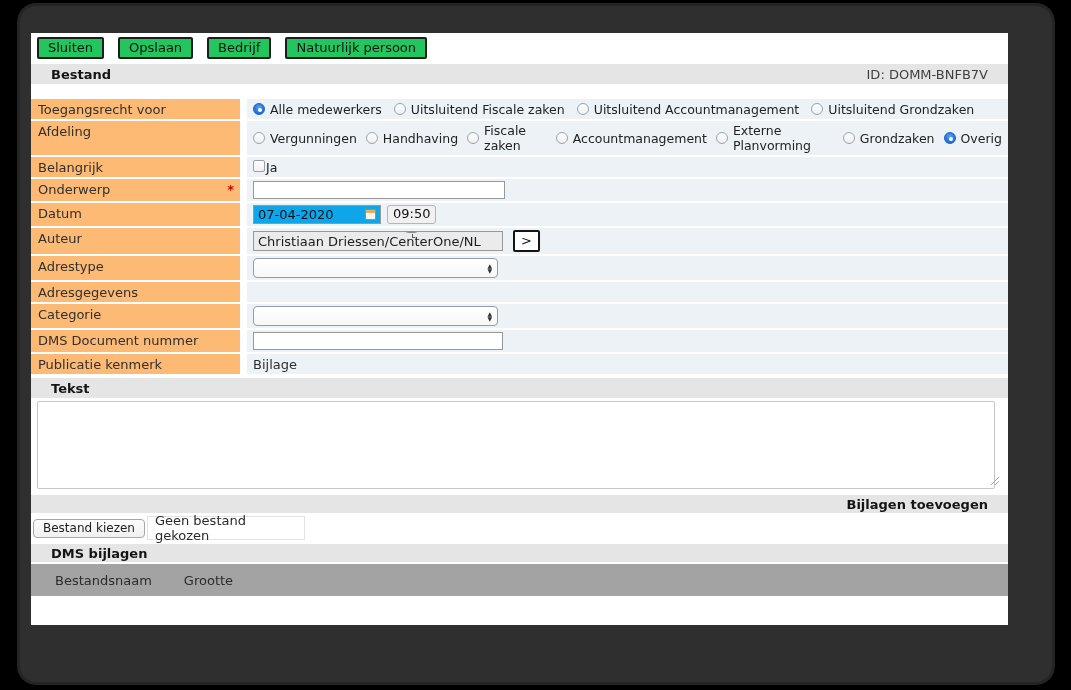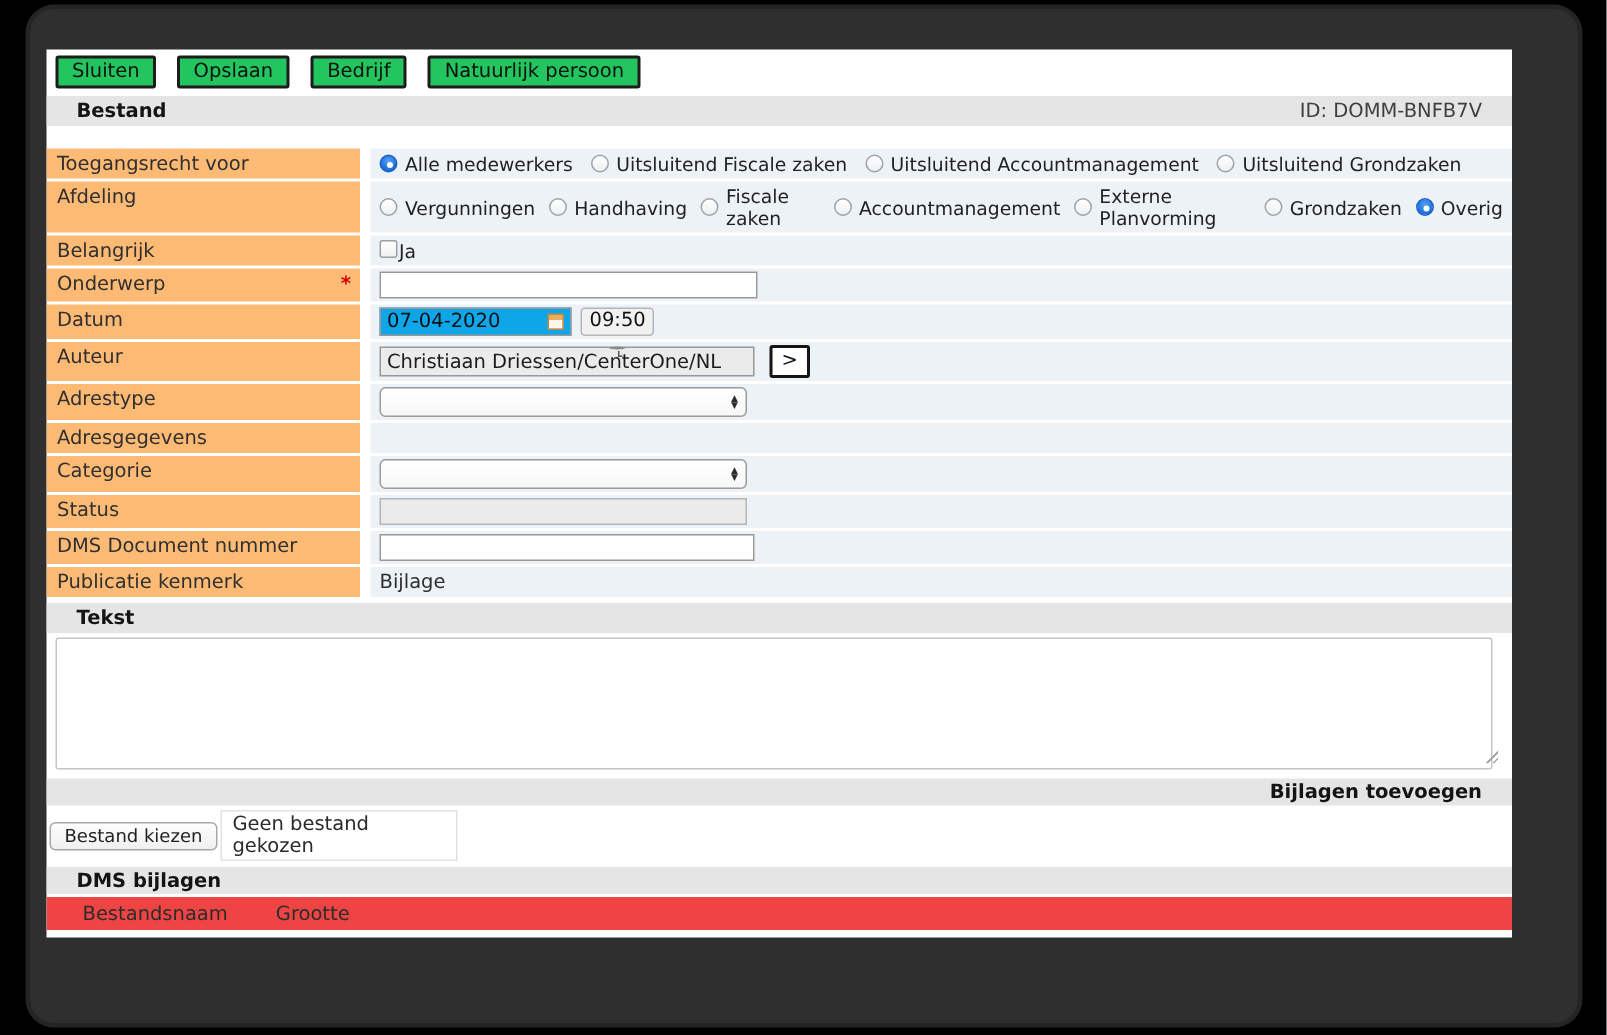--- a/index.html
+++ b/index.html
@@ -109,25 +109,25 @@
     background:repeating-linear-gradient(135deg,transparent 0 2px,#a9a9a9 2px 3px);
     clip-path:polygon(100% 0,100% 100%,0 100%);
   }
   
   .filerow{display:flex;align-items:center;margin:3px 0 4px 2px;}
   .filebtn{
     border:1px solid #a7a7a7;border-radius:4px;background:linear-gradient(#fdfdfd,#f0f0f0);
     font-family:inherit;font-size:12px;color:#222;padding:1px 9px;height:19px;cursor:pointer;
   }
   .filetext{
-    border:1px solid #e2e2e2;background:#fff;height:34px;box-sizing:border-box;
+    border:1px solid #e2e2e2;background:#fff;height:24px;box-sizing:border-box;
     display:flex;align-items:center;padding:0 7px;width:158px;font-size:13px;color:#2a2a2a;margin-left:2px;
   }
   
-  .dmshead{background:#ef4444;height:22px;display:flex;align-items:center;margin-top:2px;}
+  .dmshead{background:#a3a3a3;height:32px;display:flex;align-items:center;margin-top:2px;}
   .dmshead .spacer{width:24px;}
   .dmscol{color:#2c2c2c;font-size:13px;margin-right:32px;}
 </style>
 </head>
 <body>
 
 <div class="window">
   <div class="panel">
 
     <div class="toolbar">
@@ -284,28 +284,20 @@
           <div class="select">
             <span></span>
             <span class="arrows">
                 <span>▲</span>
                 <span>▼</span>
               </span>
           </div>
         </div>
       </div>
 
-      <div class="frow">
-        <div class="flabel">
-          <span>Status</span>
-        </div>
-        <div class="fvalue">
-          <input class="tinput gray" style="width: 245px; border-color: rgb(181, 181, 181);" readonly="" value="">
-        </div>
-      </div>
 
       <div class="frow">
         <div class="flabel">
           <span>DMS Document nummer</span>
         </div>
         <div class="fvalue">
           <input class="tinput" style="width: 250px;" value="">
         </div>
       </div>
 

